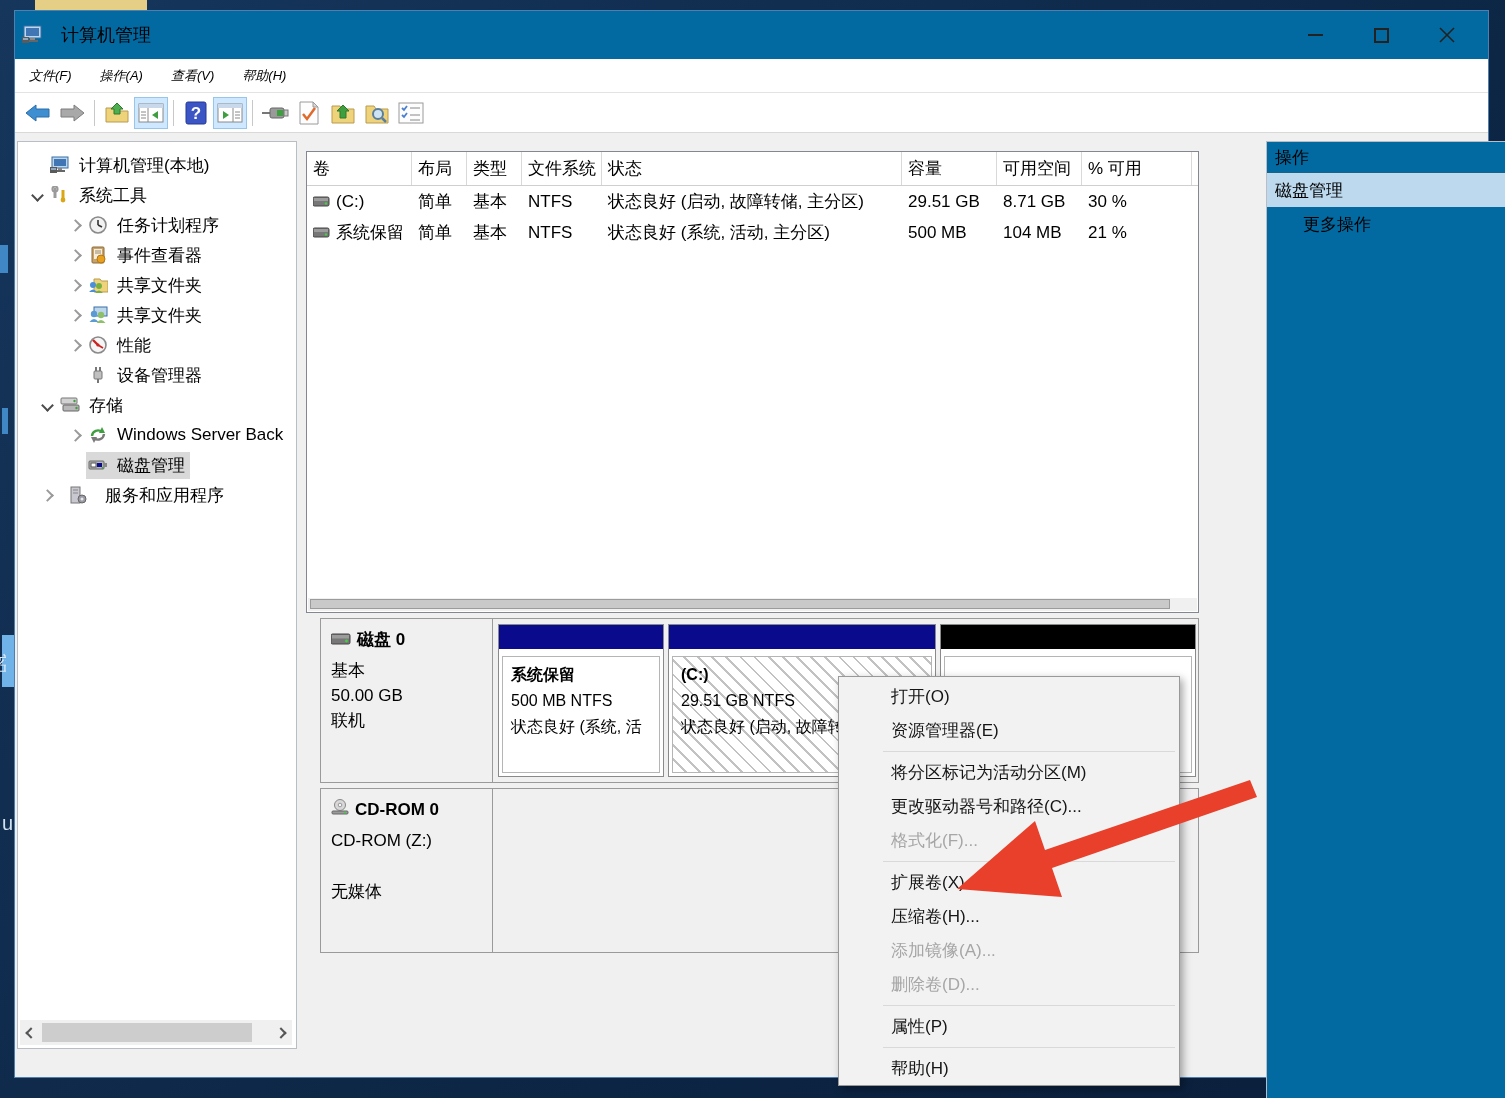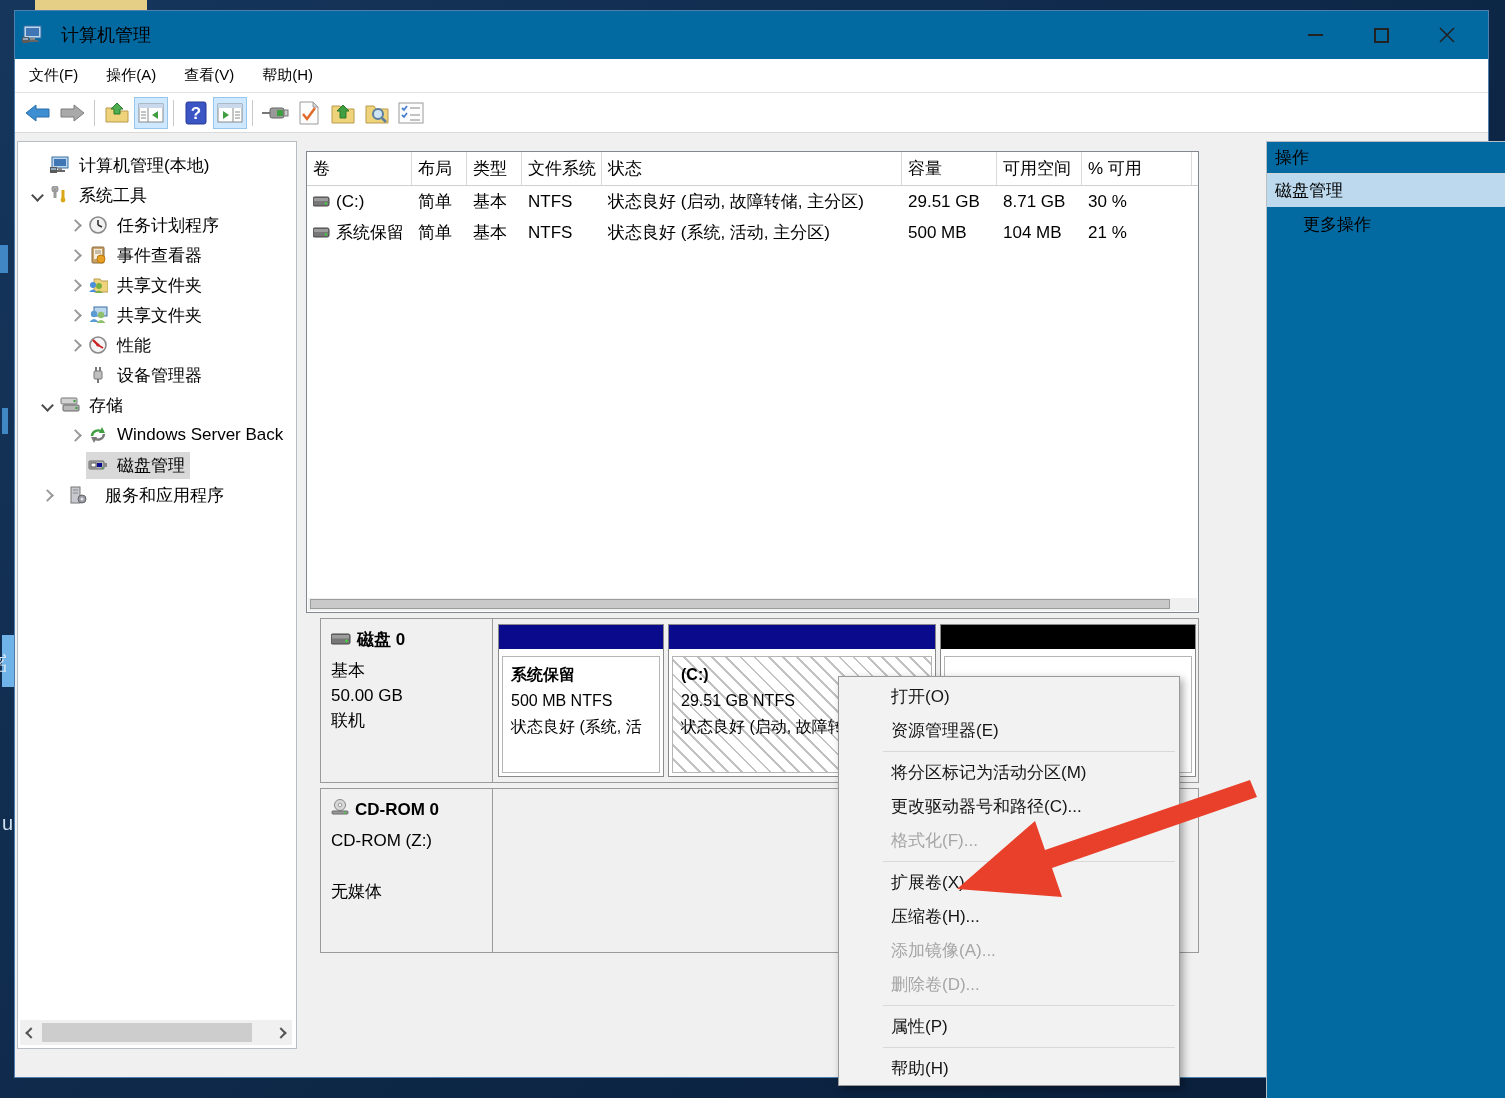--- a/index.html
+++ b/index.html
@@ -15,21 +15,21 @@
   .window { position:absolute; left:14px; top:10px; width:1475px; height:1068px;
     background:#f0f0f0; border:1px solid #4e7fae; }
   .titlebar { position:absolute; left:0; top:0; width:100%; height:48px; background:#0369a1;
     display:flex; align-items:center; }
   .title-text { font-size:18px; margin-left:10px; }
   .win-btns { position:absolute; right:8px; top:0; height:48px; display:flex; }
   .win-btn { width:66px; height:48px; display:flex; align-items:center; justify-content:center; }
   .glyph-min { width:15px; border-top:2px solid #222; }
   .glyph-max { width:15px; height:15px; border:2px solid #222; }
   .menubar { position:absolute; left:0; top:48px; width:100%; height:34px; background:#fff;
-    border-bottom:1px solid #e3e3e3; display:flex; align-items:center; font-size:15px; }
+    border-bottom:1px solid #e3e3e3; display:flex; align-items:center; font-size:13px;font-style:italic; }
   .menubar .mitem { padding:0 14px; height:100%; display:flex; align-items:center; }
   .toolbar { position:absolute; left:0; top:82px; width:100%; height:40px; background:#fff;
     border-bottom:1px solid #d9d9d9; display:flex; align-items:center; padding-left:6px; }
   .tb-btn { width:34px; height:32px; display:flex; align-items:center; justify-content:center; border:1px solid transparent; }
   .tb-btn.sel { background:#cde8ff; border:1px solid #98c6ea; }
   .tb-sep { width:1px; height:26px; background:#c8c8c8; margin:0 5px; }
 
   
   .tree-panel { position:absolute; left:2px; top:130px; width:280px; height:908px;
     background:#fff; border:1px solid #b9bdc4; font-size:17px; }

